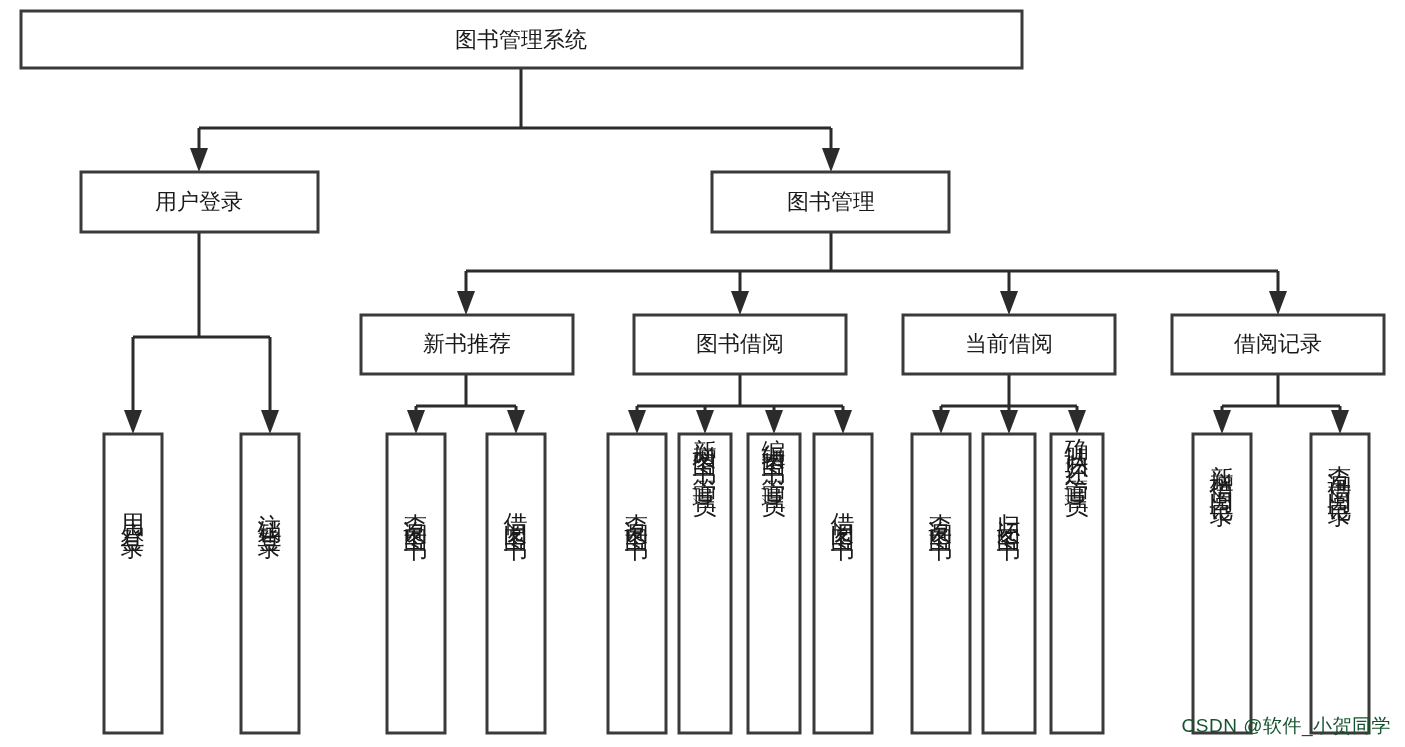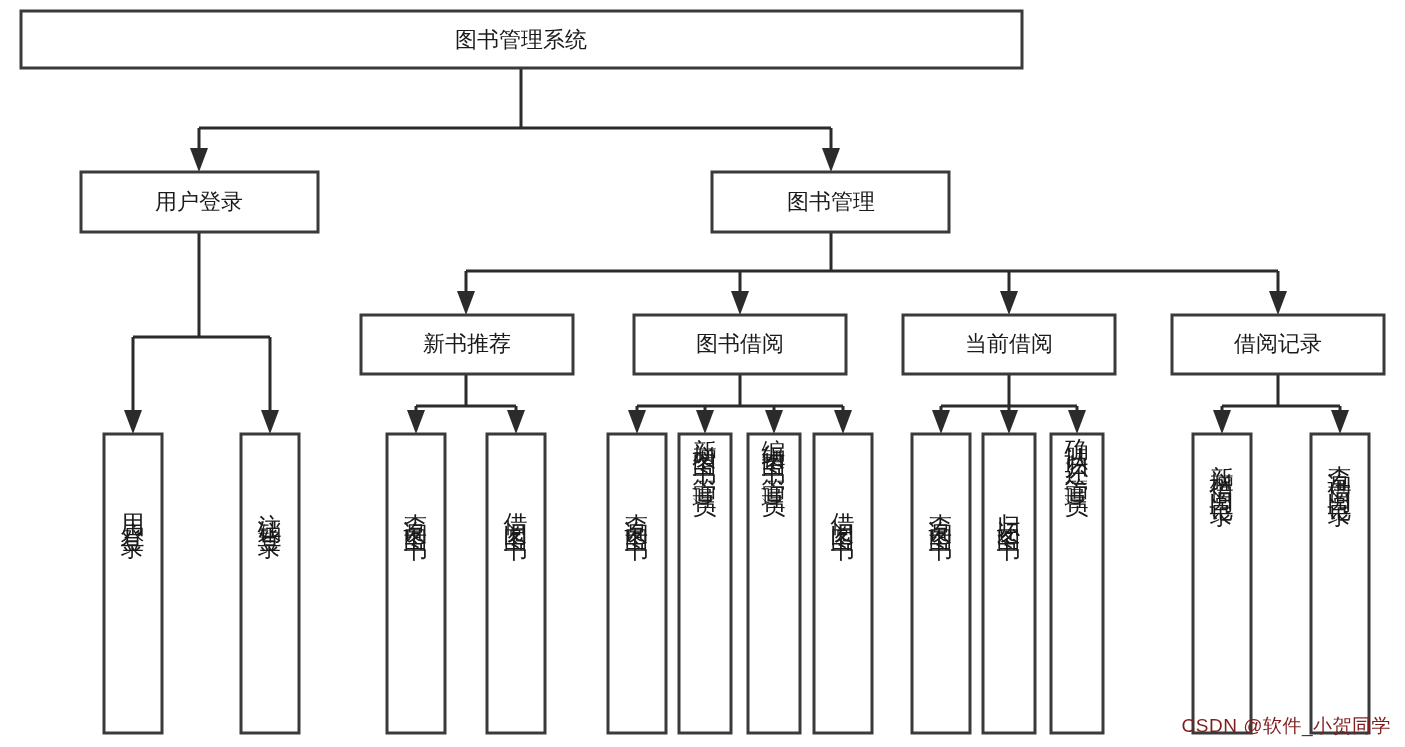--- a/index.html
+++ b/index.html
@@ -45,21 +45,21 @@
     fill: none;
   }
   .arrow-head {
     fill: #2b2b2b;
     stroke: none;
   }
   .watermark {
     position: absolute;
     right: 14px;
     bottom: 8px;
-    color: #7f1d1d;
+    color: #14532d;
     font-size: 19px;
     font-family: "Liberation Sans", "DejaVu Sans", sans-serif;
     white-space: nowrap;
     letter-spacing: 0.5px;
   }
 </style>
 </head>
 <body>
 
 <div id="chart-root">

